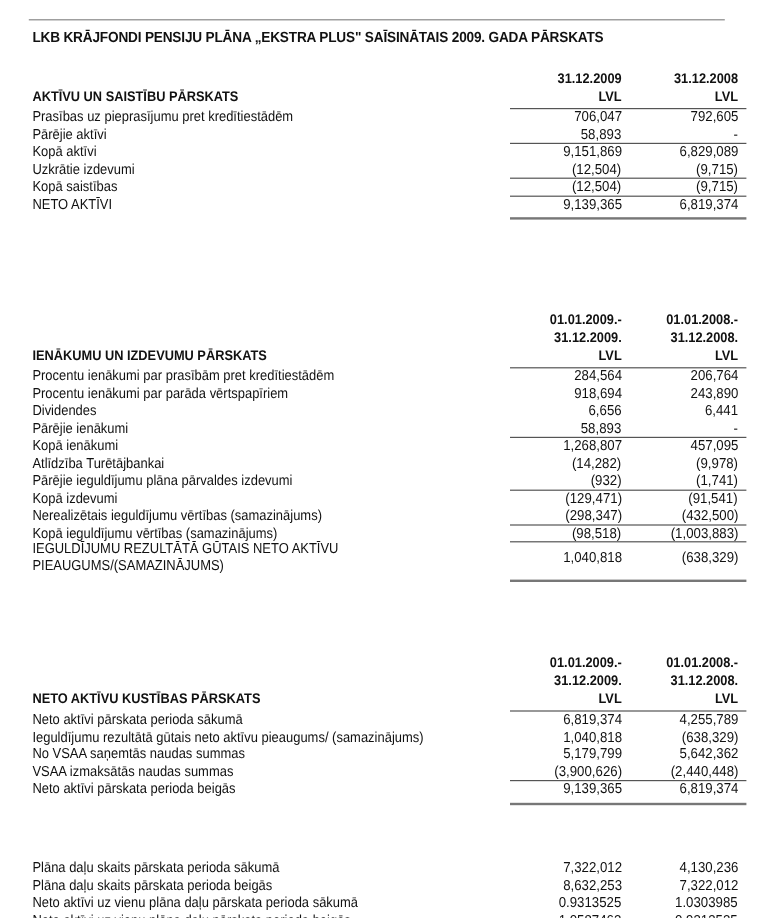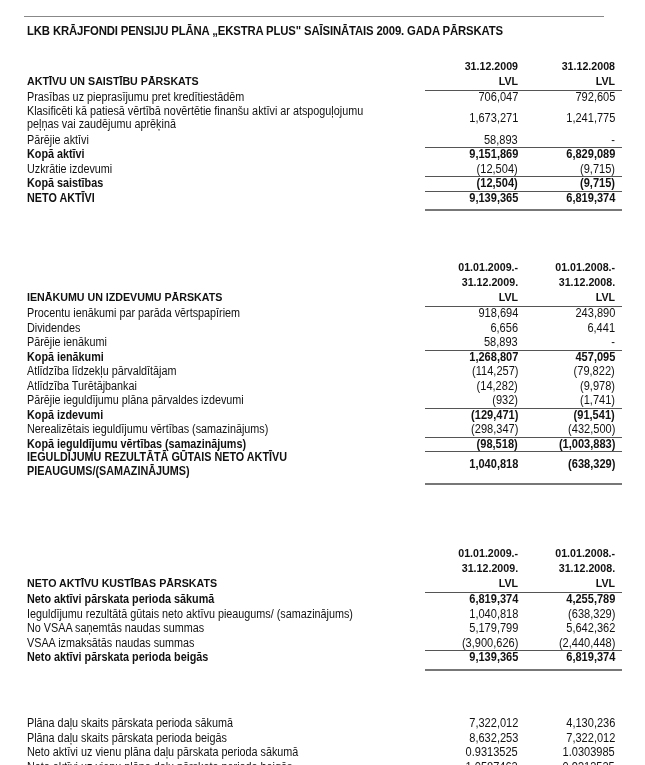--- a/index.html
+++ b/index.html
@@ -5,21 +5,21 @@
   html, body { margin:0; padding:0; background:#ffffff; }
   body { width:645px; height:765px; position:relative; overflow:hidden; color:#111; font-family:"Liberation Sans", sans-serif; }
   .top-rule { position:absolute; left:24px; top:16px; width:580px; height:0; border-top:1px solid #888; }
   .doc-title { position:absolute; left:27px; top:24px; font-size:12.2px; font-weight:bold; letter-spacing:-0.15px; white-space:nowrap; transform:scaleX(0.93); transform-origin:left top; }
   .section { position:absolute; left:27px; width:595px; }
   .row { position:relative; height:14.5px; line-height:14.5px; font-size:12px; white-space:nowrap; }
   .row .lbl { position:absolute; left:0; top:0; transform:scaleX(0.9); transform-origin:left center; }
   .row .v1, .row .v2 { position:absolute; top:0; text-align:right; transform:scaleX(0.92); transform-origin:right center; }
   .row .v1 { right:104px; }
   .row .v2 { right:7px; }
-  .row.bold { font-weight:bold; }
+  .row.bold { font-weight:normal; }
   .row.ruled::before { content:""; position:absolute; left:398px; right:0; top:0; border-top:1px solid #555; }
   .row.double-under::after { content:""; position:absolute; left:398px; right:0; bottom:-6px; border-top:2px solid #777; }
   .row.two-line { height:28px; line-height:13.5px; }
   .row.two-line .lbl { white-space:normal; width:385px; }
   .row.two-line .v1, .row.two-line .v2 { top:7px; }
   .hdr { position:relative; font-size:11.6px; font-weight:bold; }
   .hdr .htitle { position:absolute; left:0; bottom:3px; transform:scaleX(0.92); transform-origin:left bottom; white-space:nowrap; }
   .hdr .hcol { position:absolute; bottom:2px; text-align:right; line-height:15px; transform:scaleX(0.92); transform-origin:right bottom; white-space:nowrap; }
   .hdr .hcol.c1 { right:104px; }
   .hdr .hcol.c2 { right:7px; }
@@ -48,25 +48,20 @@
     <div class="hcol c2">
       <div>31.12.2008</div>
       <div>LVL</div>
     </div>
   </div>
   <div class="row">
       <span class="lbl">Prasības uz pieprasījumu pret kredītiestādēm</span>
       <span class="v1">706,047</span>
       <span class="v2">792,605</span>
     </div>
-  <div class="row two-line">
-      <span class="lbl">Klasificēti kā patiesā vērtībā novērtētie finanšu aktīvi ar atspoguļojumu peļņas vai zaudējumu aprēķinā</span>
-      <span class="v1">1,673,271</span>
-      <span class="v2">1,241,775</span>
-    </div>
   <div class="row">
       <span class="lbl">Pārējie aktīvi</span>
       <span class="v1">58,893</span>
       <span class="v2">-</span>
     </div>
   <div class="row bold ruled">
       <span class="lbl">Kopā aktīvi</span>
       <span class="v1">9,151,869</span>
       <span class="v2">6,829,089</span>
     </div>
@@ -95,43 +90,43 @@
       <div>31.12.2009.</div>
       <div>LVL</div>
     </div>
     <div class="hcol c2">
       <div>01.01.2008.-</div>
       <div>31.12.2008.</div>
       <div>LVL</div>
     </div>
   </div>
   <div class="row">
+      <span class="lbl">Procentu ienākumi par prasībām pret kredītiestādēm</span>
+      <span class="v1">284,564</span>
+      <span class="v2">206,764</span>
+    </div>
+  <div class="row">
       <span class="lbl">Procentu ienākumi par parāda vērtspapīriem</span>
       <span class="v1">918,694</span>
       <span class="v2">243,890</span>
     </div>
   <div class="row">
       <span class="lbl">Dividendes</span>
       <span class="v1">6,656</span>
       <span class="v2">6,441</span>
     </div>
   <div class="row">
       <span class="lbl">Pārējie ienākumi</span>
       <span class="v1">58,893</span>
       <span class="v2">-</span>
     </div>
   <div class="row bold ruled">
       <span class="lbl">Kopā ienākumi</span>
       <span class="v1">1,268,807</span>
       <span class="v2">457,095</span>
-    </div>
-  <div class="row">
-      <span class="lbl">Atlīdzība līdzekļu pārvaldītājam</span>
-      <span class="v1">(114,257)</span>
-      <span class="v2">(79,822)</span>
     </div>
   <div class="row">
       <span class="lbl">Atlīdzība Turētājbankai</span>
       <span class="v1">(14,282)</span>
       <span class="v2">(9,978)</span>
     </div>
   <div class="row">
       <span class="lbl">Pārējie ieguldījumu plāna pārvaldes izdevumi</span>
       <span class="v1">(932)</span>
       <span class="v2">(1,741)</span>

